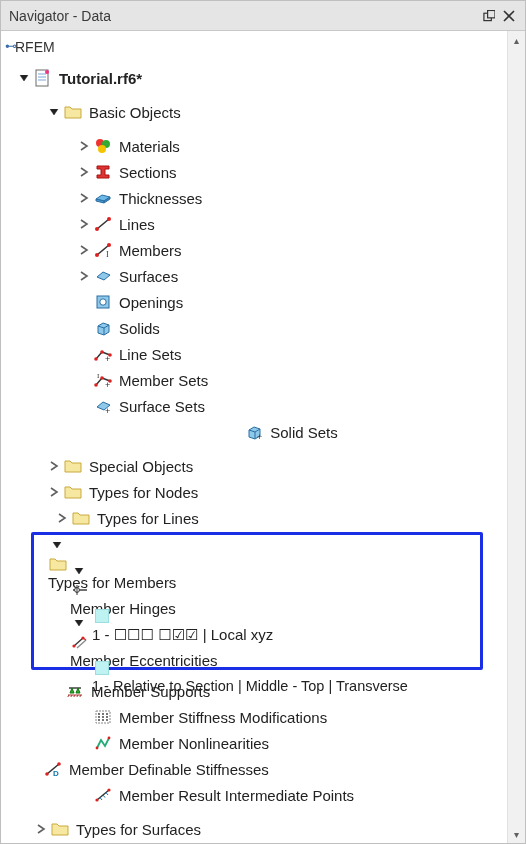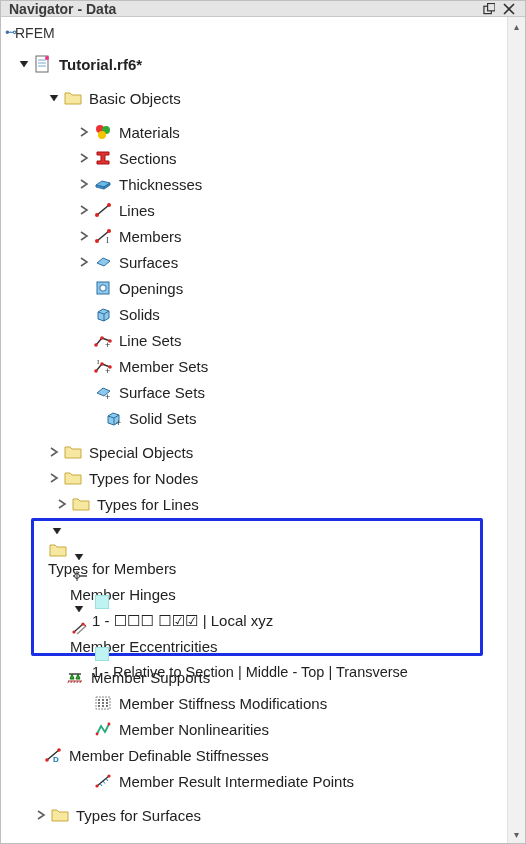--- a/index.html
+++ b/index.html
@@ -13,26 +13,25 @@
     overflow: hidden;
   }
   .panel {
     width: 526px; height: 844px;
     border: 1px solid #bfbfbf;
     display: flex; flex-direction: column;
     background: #fdfdfd;
   }
   
   .titlebar {
-    height: 16px;
+    height: 30px;
     background: #e5e5e5;
     border-bottom: 1px solid #c8c8c8;
     display: flex; align-items: center;
     padding: 0 6px;
-    font-weight: bold;
   }
   .titlebar .title {
     flex: 1;
     font-size: 14px;
     color: #3a3a3a;
     padding-left: 2px;
   }
   .titlebar .tb-btn {
     width: 20px; height: 20px;
     display: flex; align-items: center; justify-content: center;
@@ -487,21 +486,21 @@
                       </span>
                   <span class="icon">
                         <svg viewBox="0 0 18 18">
                           <use href="#ico-surfaceset"></use>
                         </svg>
                       </span>
                   <span class="label">Surface Sets</span>
                 </div>
                   </li>
                 <li class="node">
-                    <div class="row" style="padding-left:60px;">
+                    <div class="row" style="padding-left:60px;justify-content:center;">
                   <span class="toggle blank">
                         <svg viewBox="0 0 10 10"></svg>
                       </span>
                   <span class="icon">
                         <svg viewBox="0 0 18 18">
                           <use href="#ico-solidset"></use>
                         </svg>
                       </span>
                   <span class="label">Solid Sets</span>
                 </div>

